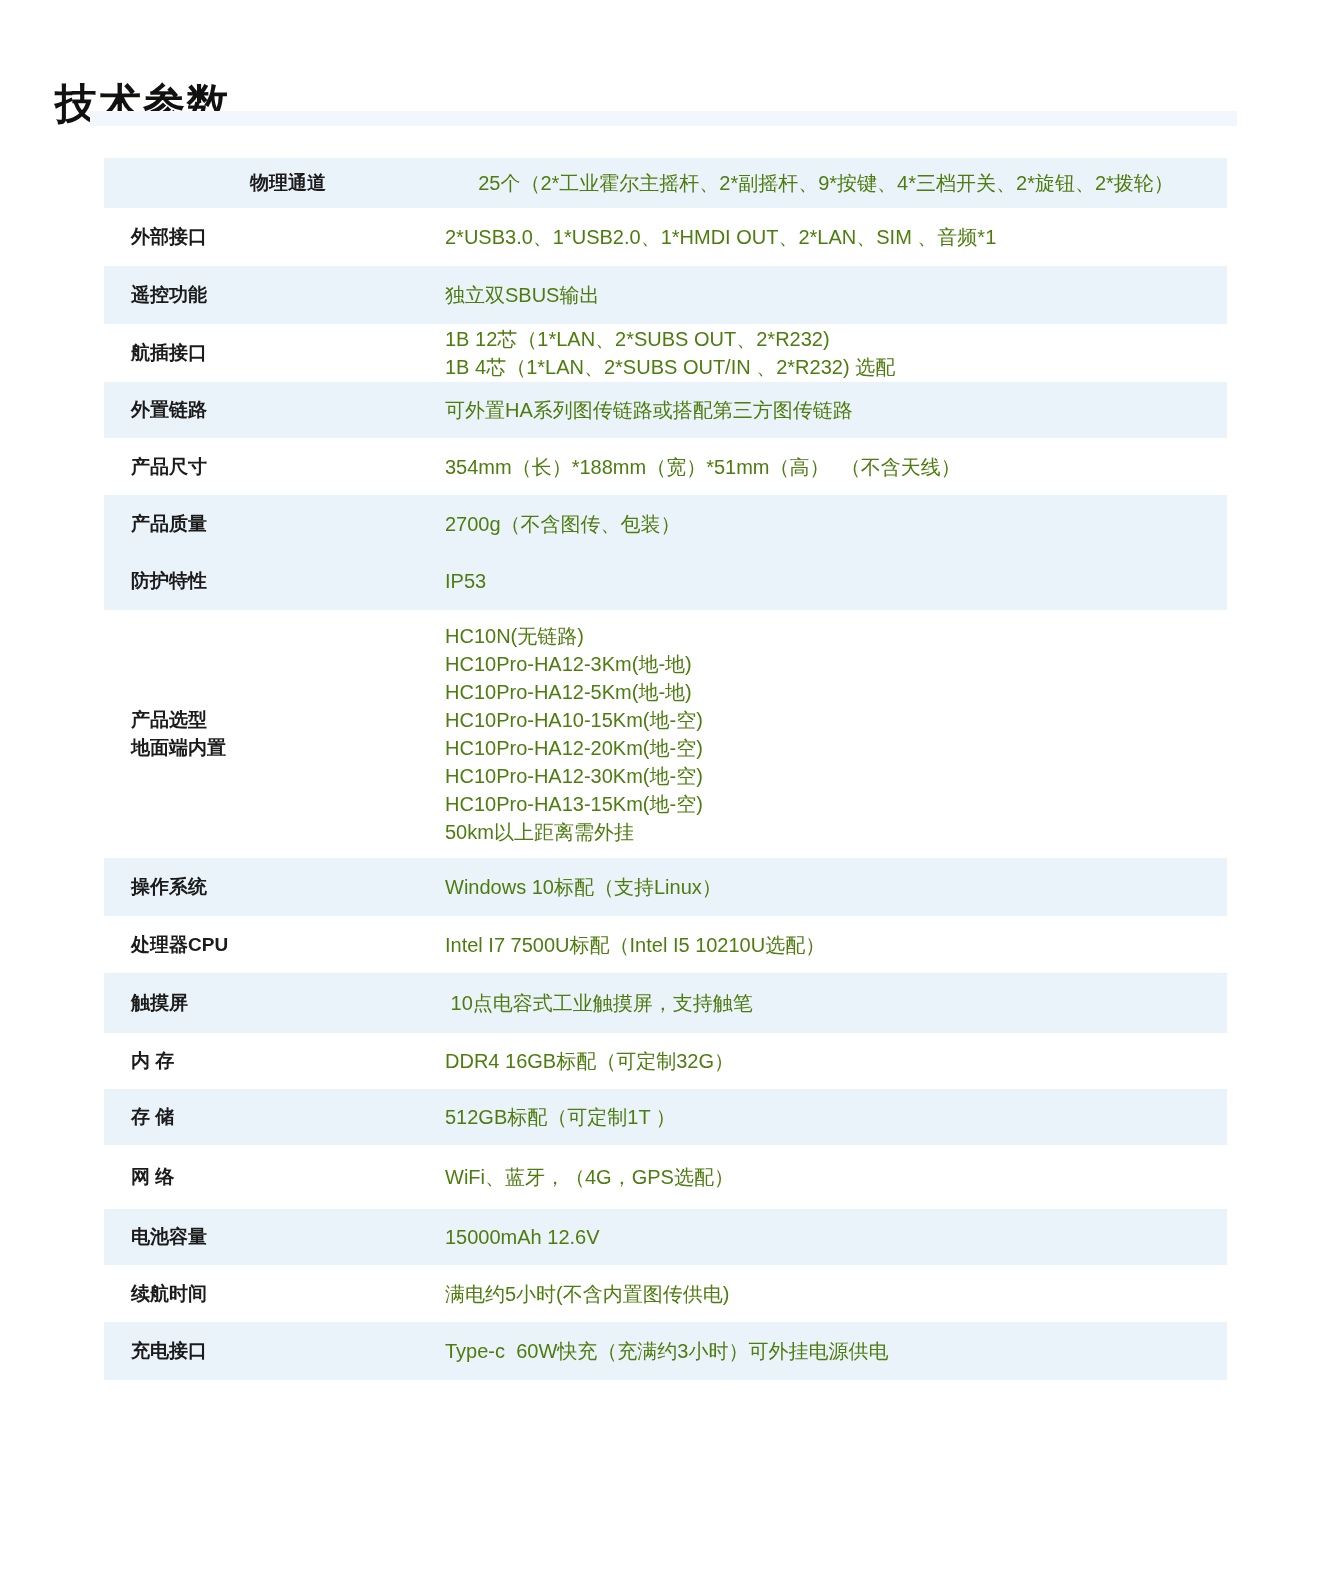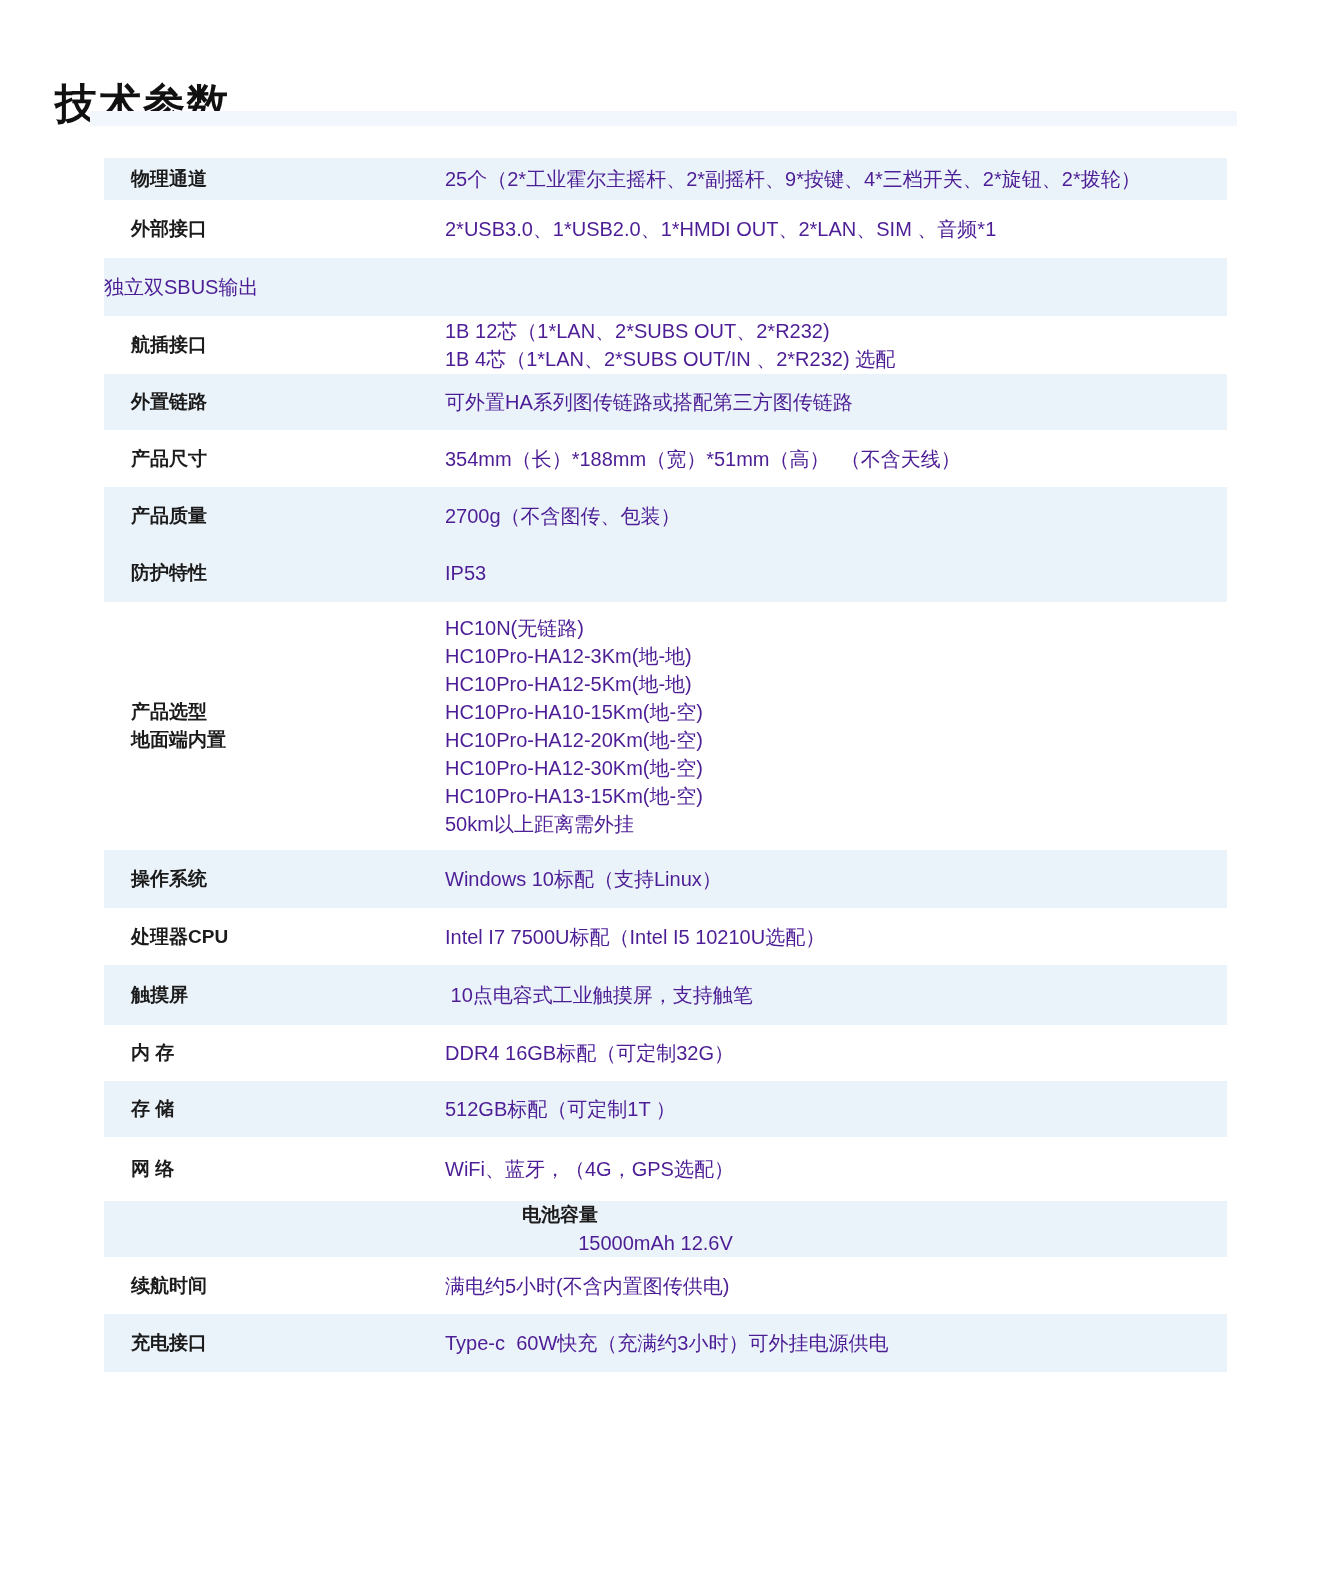--- a/index.html
+++ b/index.html
@@ -20,44 +20,47 @@
     position:absolute;left:104px;top:158px;width:1123px;
   }
   .spec-row{display:flex;align-items:center;background:#ffffff;}
   .spec-row.blue{background:#ebf3fa;}
   .spec-label{
     width:341px;box-sizing:border-box;padding-left:27px;flex:none;
     font-size:19px;font-weight:bold;color:#1b1b1b;line-height:28px;
   }
   .spec-value{
     flex:1;padding-right:20px;
-    font-size:20px;color:#4c1d95;line-height:28px;white-space:pre-wrap;
+    font-size:20px;color:#4d7c0f;line-height:28px;white-space:pre-wrap;
   }
 </style>
 </head>
 <body>
 
 <h1 class="page-title">技术参数</h1>
 
 <div class="divider-strip"></div>
 
 <div class="spec-table" id="spec-table">
-    <div class="spec-row blue" style="height: 42px;">
+    <div class="spec-row blue" style="height: 50px; text-align: center;">
       <div class="spec-label">
         <div>物理通道</div>
       </div>
       <div class="spec-value"><div>25个（2*工业霍尔主摇杆、2*副摇杆、9*按键、4*三档开关、2*旋钮、2*拨轮）</div></div>
     </div>
     <div class="spec-row" style="height: 58px;">
       <div class="spec-label">
         <div>外部接口</div>
       </div>
       <div class="spec-value"><div>2*USB3.0、1*USB2.0、1*HMDI OUT、2*LAN、SIM 、音频*1</div></div>
     </div>
     <div class="spec-row blue" style="height: 58px;">
+      <div class="spec-label">
+        <div>遥控功能</div>
+      </div>
       <div class="spec-value"><div>独立双SBUS输出</div></div>
     </div>
     <div class="spec-row" style="height: 58px;">
       <div class="spec-label">
         <div>航插接口</div>
       </div>
       <div class="spec-value"><div>1B 12芯（1*LAN、2*SUBS OUT、2*R232)</div><div>1B 4芯（1*LAN、2*SUBS OUT/IN 、2*R232) 选配</div></div>
     </div>
     <div class="spec-row blue" style="height: 56px;">
       <div class="spec-label">
@@ -119,21 +122,21 @@
         <div>存 储</div>
       </div>
       <div class="spec-value"><div>512GB标配（可定制1T ）</div></div>
     </div>
     <div class="spec-row" style="height: 64px;">
       <div class="spec-label">
         <div>网 络</div>
       </div>
       <div class="spec-value"><div>WiFi、蓝牙，（4G，GPS选配）</div></div>
     </div>
-    <div class="spec-row blue" style="height: 56px; flex-direction: column;">
+    <div class="spec-row blue" style="height: 56px;">
       <div class="spec-label">
         <div>电池容量</div>
       </div>
       <div class="spec-value"><div>15000mAh 12.6V</div></div>
     </div>
     <div class="spec-row" style="height: 57px;">
       <div class="spec-label">
         <div>续航时间</div>
       </div>
       <div class="spec-value"><div>满电约5小时(不含内置图传供电)</div></div>

